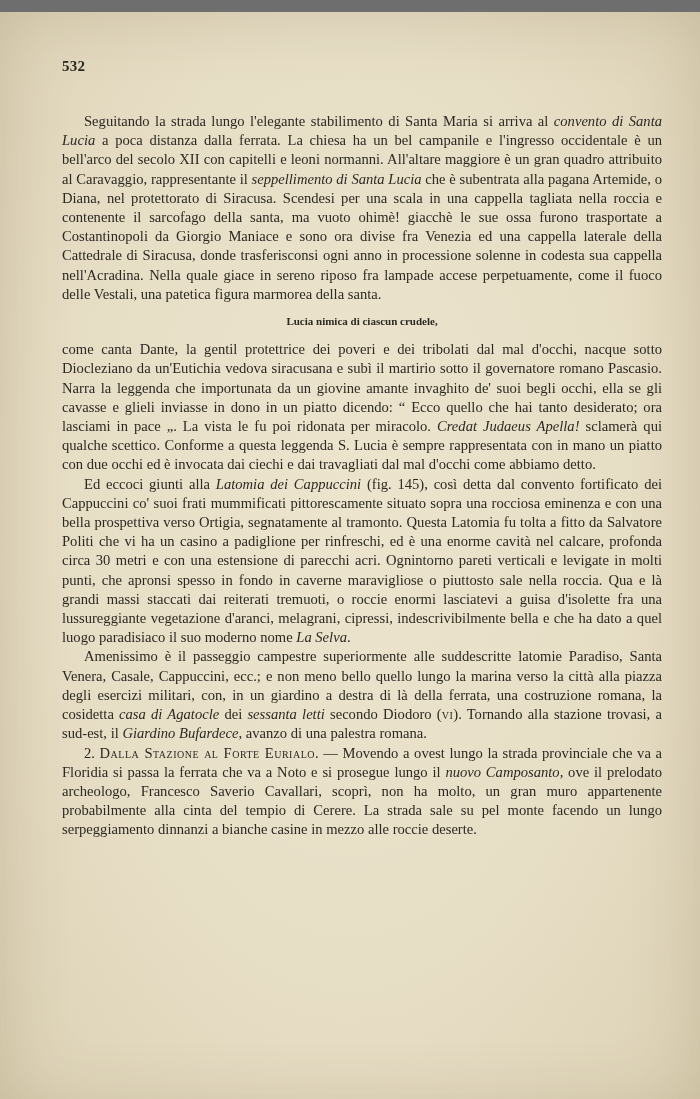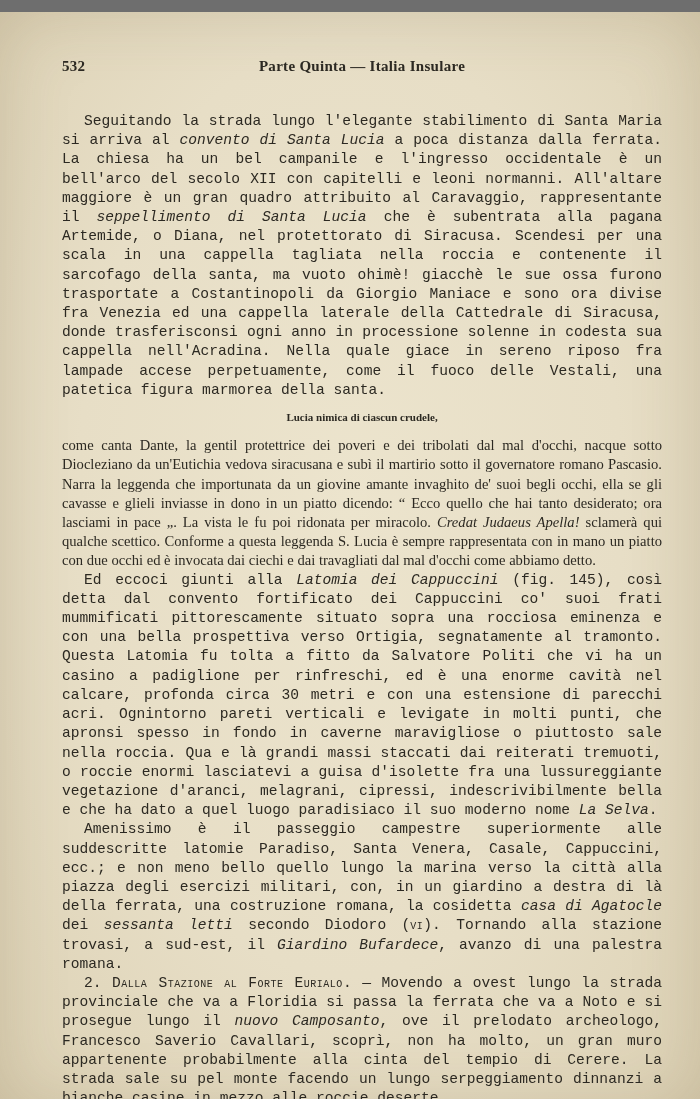--- a/index.html
+++ b/index.html
@@ -28,38 +28,37 @@
   }
   .pagenum { position: absolute; left: 0; top: 0; }
   .runhead { display: block; text-align: center; }
   .text-block {
     font-size: 14.6px;
     line-height: 19.2px;
     text-align: justify;
     hyphens: auto;
   }
   p.para { margin: 0; }
-  p.para.indent { text-indent: 22px; font-family: Liberation Mono, monospace; }
+  p.para.indent { text-indent: 22px; }
   p.para.verse {
     text-align: center;
     text-indent: 0;
     font-size: 11px;
     font-weight: bold;
     margin: 8px 0 9px 0;
   }
   .it { font-style: italic; }
   .sc { font-variant: small-caps; letter-spacing: 0.5px; }
 </style>
 </head>
 <body>
 
 <div class="page">
   <div class="header">
     <span class="pagenum">532</span>
-    <span class="runhead">Parte Quinta — Italia Insulare</span>
   </div>
   <div class="text-block">
       <p class="para indent"><span>Seguitando la strada lungo l'elegante stabilimento di Santa Maria si arriva al </span><span class="it">convento di Santa Lucia</span><span> a poca distanza dalla ferrata. La chiesa ha un bel campanile e l'ingresso occidentale è un bell'arco del secolo XII con capitelli e leoni normanni. All'altare maggiore è un gran quadro attribuito al Caravaggio, rappresentante il </span><span class="it">seppellimento di Santa Lucia</span><span> che è subentrata alla pagana Artemide, o Diana, nel protettorato di Siracusa. Scendesi per una scala in una cappella tagliata nella roccia e contenente il sarcofago della santa, ma vuoto ohimè! giacchè le sue ossa furono trasportate a Costantinopoli da Giorgio Maniace e sono ora divise fra Venezia ed una cappella laterale della Cattedrale di Siracusa, donde trasferisconsi ogni anno in processione solenne in codesta sua cappella nell'Acradina. Nella quale giace in sereno riposo fra lampade accese perpetuamente, come il fuoco delle Vestali, una patetica figura marmorea della santa.</span></p>
       <p class="para verse"><span>Lucia nimica di ciascun crudele,</span></p>
       <p class="para"><span>come canta Dante, la gentil protettrice dei poveri e dei tribolati dal mal d'occhi, nacque sotto Diocleziano da un'Eutichia vedova siracusana e subì il martirio sotto il governatore romano Pascasio. Narra la leggenda che importunata da un giovine amante invaghito de' suoi begli occhi, ella se gli cavasse e glieli inviasse in dono in un piatto dicendo: “ Ecco quello che hai tanto desiderato; ora lasciami in pace „. La vista le fu poi ridonata per miracolo. </span><span class="it">Credat Judaeus Apella!</span><span> sclamerà qui qualche scettico. Conforme a questa leggenda S. Lucia è sempre rappresentata con in mano un piatto con due occhi ed è invocata dai ciechi e dai travagliati dal mal d'occhi come abbiamo detto.</span></p>
       <p class="para indent"><span>Ed eccoci giunti alla </span><span class="it">Latomia dei Cappuccini</span><span> (fig. 145), così detta dal convento fortificato dei Cappuccini co' suoi frati mummificati pittorescamente situato sopra una rocciosa eminenza e con una bella prospettiva verso Ortigia, segnatamente al tramonto. Questa Latomia fu tolta a fitto da Salvatore Politi che vi ha un casino a padiglione per rinfreschi, ed è una enorme cavità nel calcare, profonda circa 30 metri e con una estensione di parecchi acri. Ognintorno pareti verticali e levigate in molti punti, che apronsi spesso in fondo in caverne maravigliose o piuttosto sale nella roccia. Qua e là grandi massi staccati dai reiterati tremuoti, o roccie enormi lasciatevi a guisa d'isolette fra una lussureggiante vegetazione d'aranci, melagrani, cipressi, indescrivibilmente bella e che ha dato a quel luogo paradisiaco il suo moderno nome </span><span class="it">La Selva</span><span>.</span></p>
       <p class="para indent"><span>Amenissimo è il passeggio campestre superiormente alle suddescritte latomie Paradiso, Santa Venera, Casale, Cappuccini, ecc.; e non meno bello quello lungo la marina verso la città alla piazza degli esercizi militari, con, in un giardino a destra di là della ferrata, una costruzione romana, la cosidetta </span><span class="it">casa di Agatocle</span><span> dei </span><span class="it">sessanta letti</span><span> secondo Diodoro (</span><span class="sc">vi</span><span>). Tornando alla stazione trovasi, a sud-est, il </span><span class="it">Giardino Bufardece</span><span>, avanzo di una palestra romana.</span></p>
       <p class="para indent"><span>2. </span><span class="sc">Dalla Stazione al Forte Eurialo</span><span>. — Movendo a ovest lungo la strada provinciale che va a Floridia si passa la ferrata che va a Noto e si prosegue lungo il </span><span class="it">nuovo Camposanto</span><span>, ove il prelodato archeologo, Francesco Saverio Cavallari, scoprì, non ha molto, un gran muro appartenente probabilmente alla cinta del tempio di Cerere. La strada sale su pel monte facendo un lungo serpeggiamento dinnanzi a bianche casine in mezzo alle roccie deserte.</span></p>
     </div>
 </div>

